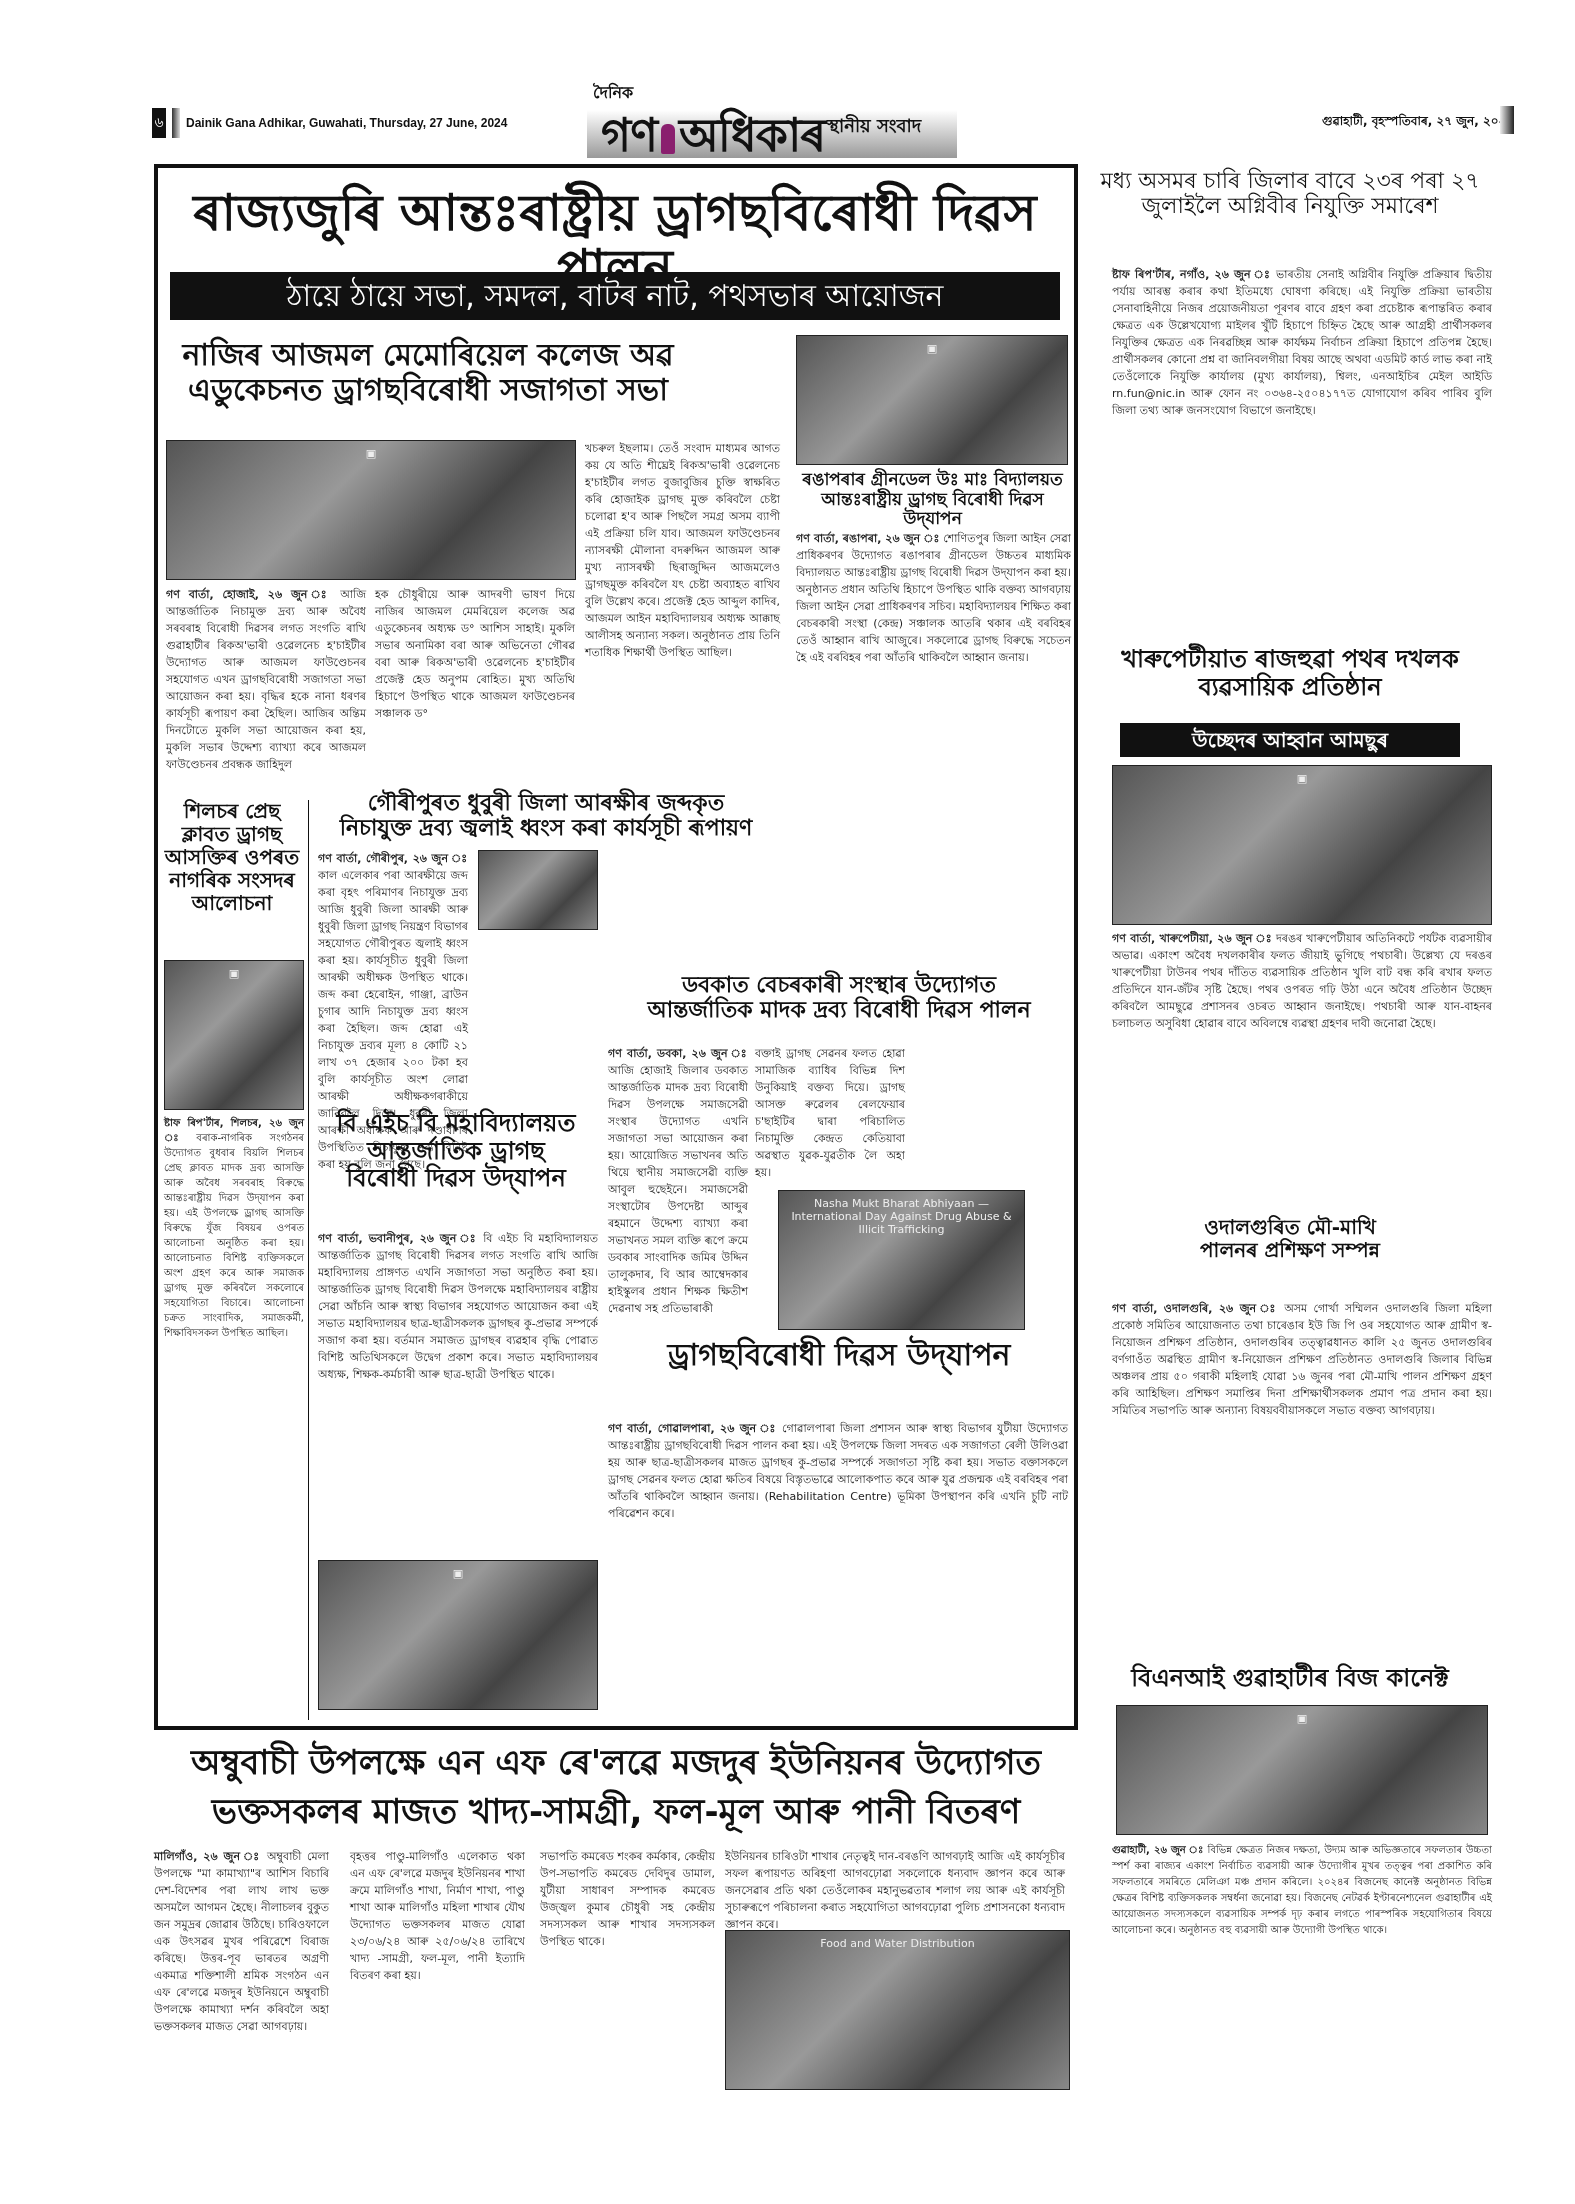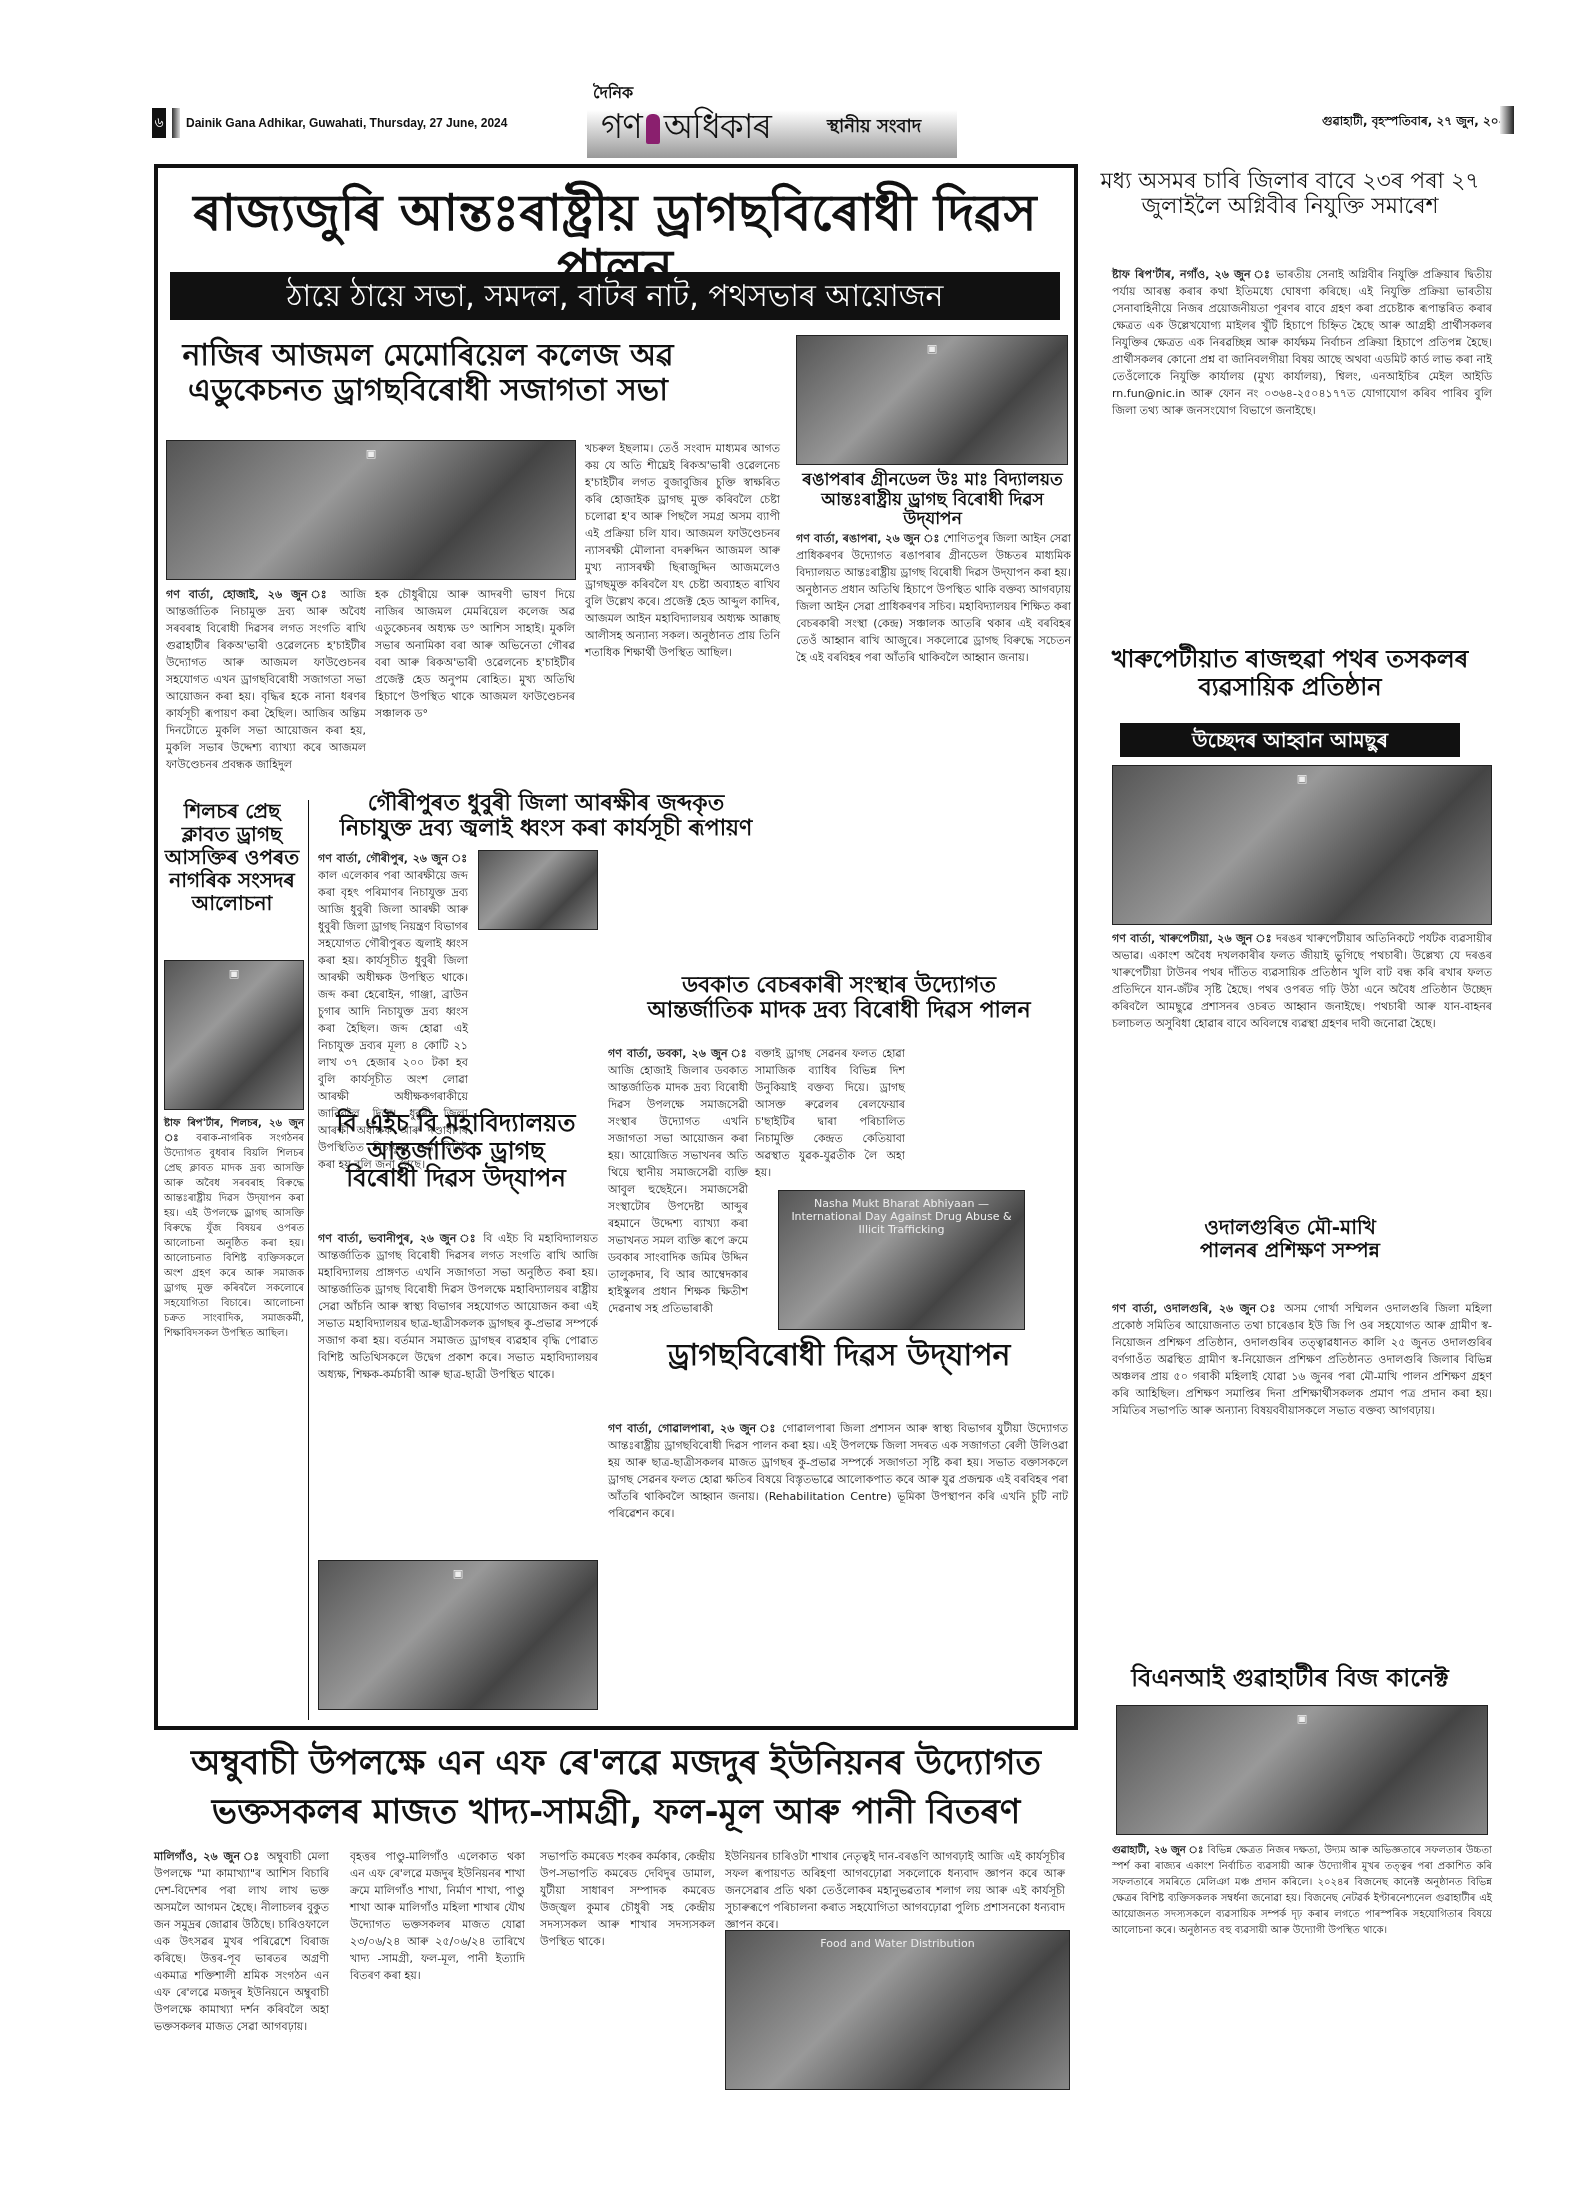--- a/index.html
+++ b/index.html
@@ -4,21 +4,21 @@
 <style>
   * { box-sizing: border-box; margin: 0; padding: 0; }
   body { width: 1575px; height: 2204px; background: #fff; font-family: "DejaVu Sans", sans-serif; color: #111; position: relative; overflow: hidden; }
   .abs { position: absolute; }
   .masthead-left { left: 152px; top: 108px; display: flex; align-items: center; gap: 6px; }
   .page-num { background: #111; color: #fff; width: 14px; height: 30px; font-size: 14px; display: flex; align-items: center; justify-content: center; }
   .grad-bar { width: 8px; height: 30px; background: linear-gradient(to right,#333,#ddd); }
   .ed-line { font-family: "Liberation Sans", sans-serif; font-size: 12px; font-weight: bold; }
   .logo-box { left: 587px; top: 78px; width: 370px; height: 80px; background: linear-gradient(to bottom,#fff 40%,#999); }
   .logo-small { position: absolute; left: 6px; top: 2px; font-size: 16px; font-weight: bold; }
-  .logo-main { position: absolute; left: 14px; top: 22px; font-size: 34px; font-weight: normal; letter-spacing: -1px; }
+  .logo-main { position: absolute; left: 14px; top: 22px; font-size: 46px; font-weight: bold; letter-spacing: -1px; }
   .logo-mark { display: inline-block; width: 14px; height: 30px; background: #8a1f6e; border-radius: 6px 6px 2px 2px; vertical-align: middle; margin: 0 4px; }
   .logo-section { position: absolute; left: 240px; top: 34px; font-size: 18px; font-weight: bold; }
   .right-date { left: 1322px; top: 112px; font-size: 12px; font-weight: bold; }
   .right-bar { left: 1500px; top: 106px; width: 14px; height: 28px; background: linear-gradient(to right,#eee,#222); }
 
   .main-box { left: 154px; top: 164px; width: 924px; height: 1566px; border: 4px solid #111; }
   .hl-big { left: 170px; top: 180px; width: 890px; font-size: 50px; font-weight: bold; text-align: center; line-height: 1.1; margin-top: 6px; }
   .sub-black { left: 170px; top: 272px; width: 890px; height: 48px; background: #111; color: #fff; font-size: 30px; text-align: center; line-height: 48px; }
   .hl { font-weight: bold; text-align: center; line-height: 1.15; }
   .txt { font-size: 11px; line-height: 17px; text-align: justify; color: #222; }
@@ -106,21 +106,21 @@
   </div>
 
 <div class="abs hl" style="left:604px;top:1338px;width:470px;font-size:30px;">
   <div>ড্ৰাগছবিৰোধী দিৱস উদ্‌যাপন</div>
 </div>
 <div class="abs txt" style="left:608px;top:1420px;width:460px;"><b>গণ বাৰ্তা, গোৱালপাৰা, ২৬ জুন ঃ</b> <span>গোৱালপাৰা জিলা প্ৰশাসন আৰু স্বাস্থ্য বিভাগৰ যুটীয়া উদ্যোগত আন্তঃৰাষ্ট্ৰীয় ড্ৰাগছবিৰোধী দিৱস পালন কৰা হয়। এই উপলক্ষে জিলা সদৰত এক সজাগতা ৰেলী উলিওৱা হয় আৰু ছাত্ৰ-ছাত্ৰীসকলৰ মাজত ড্ৰাগছৰ কু-প্ৰভাৱ সম্পৰ্কে সজাগতা সৃষ্টি কৰা হয়। সভাত বক্তাসকলে ড্ৰাগছ সেৱনৰ ফলত হোৱা ক্ষতিৰ বিষয়ে বিস্তৃতভাৱে আলোকপাত কৰে আৰু যুৱ প্ৰজন্মক এই বৰবিহৰ পৰা আঁতৰি থাকিবলৈ আহ্বান জনায়। (Rehabilitation Centre) ভূমিকা উপস্থাপন কৰি এখনি চুটি নাট পৰিৱেশন কৰে।</span></div>
 
 <div class="abs hl" style="left:1090px;top:168px;width:400px;font-size:22px;font-weight:normal;">মধ্য অসমৰ চাৰি জিলাৰ বাবে ২৩ৰ পৰা ২৭ জুলাইলৈ অগ্নিবীৰ নিযুক্তি সমাৰেশ</div>
 <div class="abs txt" style="left:1112px;top:266px;width:380px;"><b>ষ্টাফ ৰিপ'ৰ্টাৰ, নগাঁও, ২৬ জুন ঃ</b> <span>ভাৰতীয় সেনাই অগ্নিবীৰ নিযুক্তি প্ৰক্ৰিয়াৰ দ্বিতীয় পৰ্যায় আৰম্ভ কৰাৰ কথা ইতিমধ্যে ঘোষণা কৰিছে। এই নিযুক্তি প্ৰক্ৰিয়া ভাৰতীয় সেনাবাহিনীয়ে নিজৰ প্ৰয়োজনীয়তা পূৰণৰ বাবে গ্ৰহণ কৰা প্ৰচেষ্টাক ৰূপান্তৰিত কৰাৰ ক্ষেত্ৰত এক উল্লেখযোগ্য মাইলৰ খুঁটি হিচাপে চিহ্নিত হৈছে আৰু আগ্ৰহী প্ৰাৰ্থীসকলৰ নিযুক্তিৰ ক্ষেত্ৰত এক নিৰৱচ্ছিন্ন আৰু কাৰ্যক্ষম নিৰ্বাচন প্ৰক্ৰিয়া হিচাপে প্ৰতিপন্ন হৈছে। প্ৰাৰ্থীসকলৰ কোনো প্ৰশ্ন বা জানিবলগীয়া বিষয় আছে অথবা এডমিট কাৰ্ড লাভ কৰা নাই তেওঁলোকে নিযুক্তি কাৰ্যালয় (মুখ্য কাৰ্যালয়), শ্বিলং,</span> <span>এনআইচিৰ মেইল আইডি rn.fun@nic.in আৰু ফোন নং ০৩৬৪-২৫০৪১৭৭ত যোগাযোগ কৰিব পাৰিব বুলি জিলা তথ্য আৰু জনসংযোগ বিভাগে জনাইছে।</span></div>
 
-<div class="abs hl" style="left:1100px;top:646px;width:380px;font-size:24px;">খাৰুপেটীয়াত ৰাজহুৱা পথৰ তসকলৰ ব্যৱসায়িক প্ৰতিষ্ঠান</div>
+<div class="abs hl" style="left:1100px;top:646px;width:380px;font-size:24px;">খাৰুপেটীয়াত ৰাজহুৱা পথৰ দখলক ব্যৱসায়িক প্ৰতিষ্ঠান</div>
 <div class="abs black-sub" style="left:1120px;top:723px;width:340px;height:34px;line-height:34px;font-size:20px;">উচ্ছেদৰ আহ্বান আমছুৰ</div>
 <div class="abs photo" style="left:1112px;top:765px;width:380px;height:160px;">
     <div class="photo-label">▣</div>
   </div>
 <div class="abs txt" style="left:1112px;top:930px;width:380px;"><b>গণ বাৰ্তা, খাৰুপেটীয়া, ২৬ জুন ঃ</b> <span>দৰঙৰ খাৰুপেটীয়াৰ অতিনিকটে পৰ্যটক ব্যৱসায়ীৰ অভাৱ। একাংশ অবৈধ দখলকাৰীৰ ফলত জীয়াই ভুগিছে পথচাৰী। উল্লেখ্য যে দৰঙৰ খাৰুপেটীয়া টাউনৰ পথৰ দাঁতিত ব্যৱসায়িক প্ৰতিষ্ঠান খুলি বাট বন্ধ কৰি ৰখাৰ ফলত প্ৰতিদিনে যান-জঁটৰ সৃষ্টি হৈছে। পথৰ ওপৰত গঢ়ি উঠা এনে অবৈধ প্ৰতিষ্ঠান উচ্ছেদ কৰিবলৈ আমছুৱে প্ৰশাসনৰ ওচৰত আহ্বান জনাইছে। পথচাৰী আৰু যান-বাহনৰ চলাচলত অসুবিধা হোৱাৰ বাবে অবিলম্বে ব্যৱস্থা গ্ৰহণৰ দাবী জনোৱা হৈছে।</span></div>
 
 <div class="abs hl" style="left:1100px;top:1216px;width:380px;font-size:20px;">
   <div>ওদালগুৰিত মৌ-মাখি</div>
   <div>পালনৰ প্ৰশিক্ষণ সম্পন্ন</div>
 </div>

